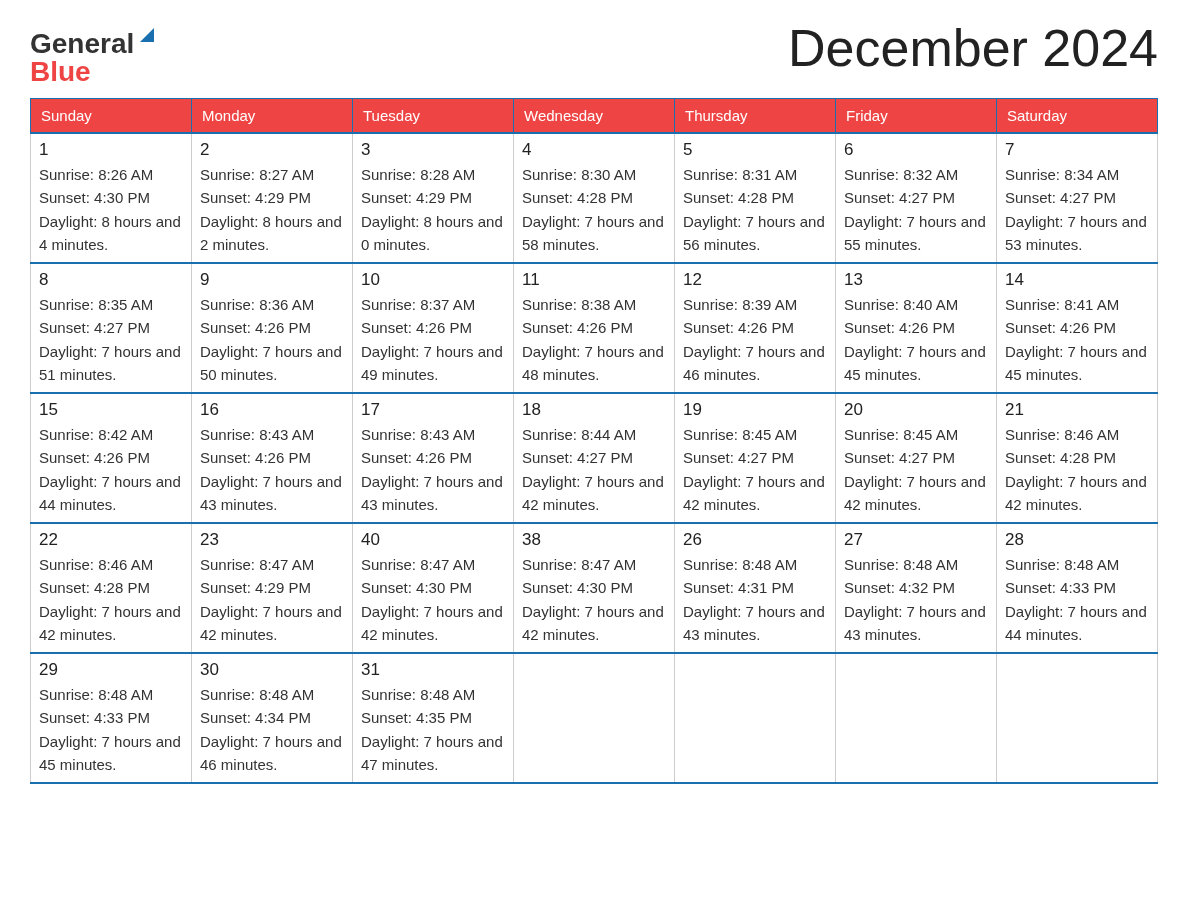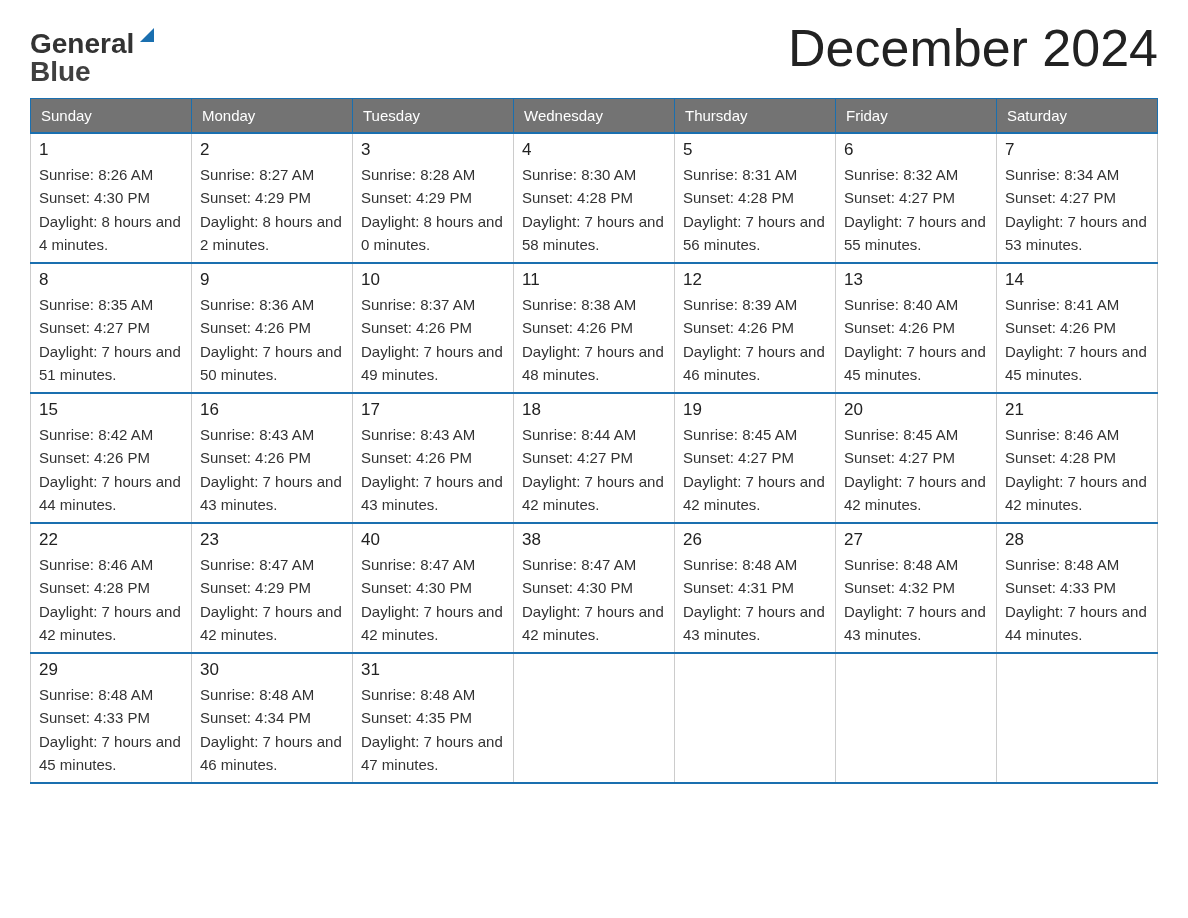--- a/index.html
+++ b/index.html
@@ -38,21 +38,21 @@
       color: #444;
       font-weight: normal;
       margin-top: 4px;
     }
     .calendar-table {
       width: 100%;
       border-collapse: collapse;
       margin-top: 8px;
     }
     .calendar-table th {
-      background-color: #737373;
+      background-color: #ef4444;
       color: #fff;
       font-size: 15px;
       font-weight: normal;
       padding: 8px 10px;
       text-align: left;
       border: 1px solid #1a6faf;
     }
     .calendar-table td {
       border: 1px solid #ccc;
       vertical-align: top;
@@ -87,21 +87,21 @@
 <body>
 
 <div class="header-area">
   <div class="logo">
     <div class="logo-wrapper">
       <span style="font-size:28px; font-weight:bold; color:#333;">General</span>
       <svg width="22" height="22" viewBox="0 0 22 22" style="margin-left:2px; margin-top:-4px;">
         <polygon points="4,18 18,18 18,4" fill="#1a6faf"></polygon>
       </svg>
     </div>
-    <div style="font-size:28px; font-weight:bold; color:#404040; margin-top:-4px;">Blue</div>
+    <div style="font-size:28px; font-weight:bold; color:#ef4444; margin-top:-4px;">Blue</div>
   </div>
   <div class="title-area">
     <div class="month-title">December 2024</div>
   </div>
 </div>
 
 <table class="calendar-table">
   <thead>
     <tr>
     <th>Sunday</th>

